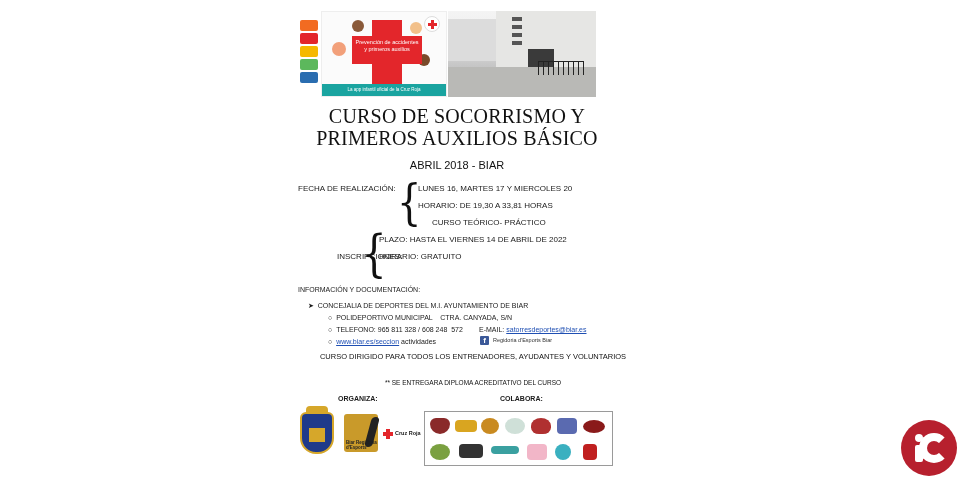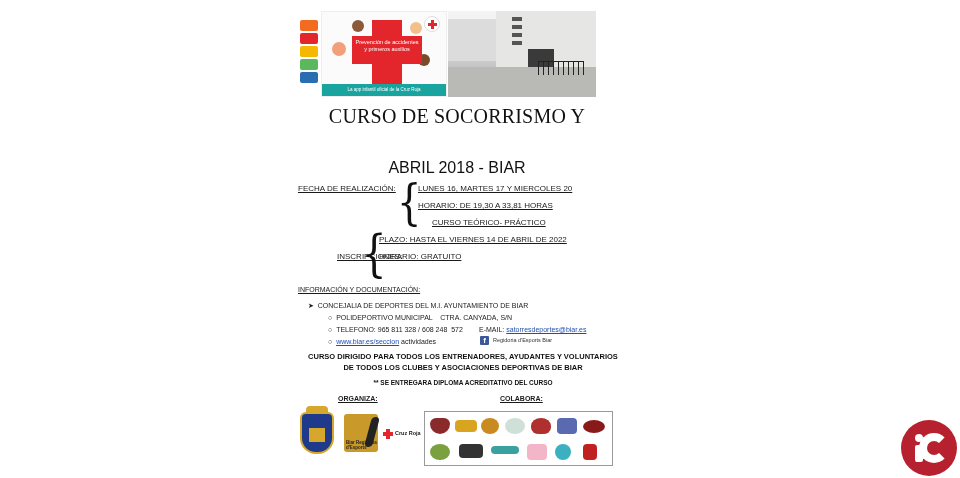--- a/index.html
+++ b/index.html
@@ -25,32 +25,32 @@
   .building .wall { position: absolute; left: 48px; top: 0; width: 100px; height: 58px; background: #e6e6e4; }
   .building .wall2 { position: absolute; left: 0; top: 8px; width: 50px; height: 42px; background: #dcdcdc; }
   .building .win { position: absolute; left: 64px; width: 10px; height: 4px; background: #555; }
   .building .door { position: absolute; left: 80px; top: 38px; width: 26px; height: 18px; background: #3a3a3a; }
   .building .ground { position: absolute; left: 0; top: 56px; width: 100%; height: 30px; background: #b9b9b6; }
   .building .rail { position: absolute; left: 90px; top: 50px; width: 46px; height: 14px; border-top: 1px solid #222; background: repeating-linear-gradient(90deg, #222 0 1px, transparent 1px 5px); }
 
   .title { position: absolute; left: 0; width: 322px; text-align: center; font-family: "Liberation Serif", serif; font-size: 20px; color: #111; letter-spacing: 0.2px; }
   .t1 { top: 97px; }
   .t2 { top: 119px; }
-  .subtitle { position: absolute; left: 0; top: 151px; width: 322px; text-align: center; font-size: 16px; color: #111; }
+  .subtitle { position: absolute; left: 0; top: 151px; width: 322px; text-align: center; font-size: 11px; color: #111; }
 
-  .lbl { position: absolute; font-size: 8px; color: #1a1a1a; white-space: nowrap; text-decoration: underline; }
+  .lbl { position: absolute; font-size: 8px; color: #1a1a1a; white-space: nowrap; }
   .brace { position: absolute; font-family: "DejaVu Serif", serif; color: #111; line-height: 1; }
 
   .bullet { position: absolute; font-size: 7px; color: #1a1a1a; white-space: nowrap; }
   .link { color: #1f4fb3; text-decoration: underline; }
   .fb-icon { display: inline-block; width: 9px; height: 9px; background: #3b5998; color: #fff; font-size: 8px; font-weight: bold; text-align: center; line-height: 10px; border-radius: 1px; vertical-align: -1px; margin-right: 4px; }
   .fb-text { font-size: 5.5px; color: #333; }
 
   .bold { font-weight: bold; }
-  .center-line { position: absolute; left: 6px; width: 322px; text-align: center; font-size: 7.5px; font-weight: bold; color: #111; }
+  .center-line { position: absolute; left: 16px; width: 322px; text-align: center; font-size: 7.5px; font-weight: normal; color: #111; }
 
   .orgs { position: absolute; left: 4px; top: 402px; width: 116px; height: 48px; }
   .shield { position: absolute; left: 0; top: 2px; width: 34px; height: 42px; background: #1f3a8a; border: 2px solid #d6a72a; border-radius: 6px 6px 16px 16px; }
   .shield::before { content: ""; position: absolute; left: 4px; top: -8px; width: 22px; height: 8px; background: #d6a72a; border-radius: 4px 4px 0 0; }
   .shield .castle { position: absolute; left: 7px; top: 14px; width: 16px; height: 14px; background: #d6a72a; }
   .regid { position: absolute; left: 44px; top: 4px; width: 34px; height: 38px; background: #c99a2a; border-radius: 3px; }
   .regid .runner { position: absolute; right: 2px; top: 3px; width: 8px; height: 30px; background: #222; border-radius: 4px; transform: skewX(-15deg); }
   .regid .txt { position: absolute; left: 2px; bottom: 2px; font-size: 4.5px; color: #222; font-weight: bold; line-height: 5px; }
   .cruzroja { position: absolute; left: 83px; top: 19px; }
   .cruzroja .cross { position: absolute; left: 0; top: 0; width: 10px; height: 10px; }
@@ -98,20 +98,21 @@
     <div class="win" style="top:6px"></div>
     <div class="win" style="top:14px"></div>
     <div class="win" style="top:22px"></div>
     <div class="win" style="top:30px"></div>
     <div class="door"></div>
     <div class="ground"></div>
     <div class="rail"></div>
   </div>
 
   <div class="title t1">CURSO DE SOCORRISMO Y</div>
+  <div class="title t2">PRIMEROS AUXILIOS BÁSICO</div>
   <div class="subtitle">ABRIL 2018 - BIAR</div>
 
   <div class="lbl" style="left:2px;top:176px;">FECHA DE REALIZACIÓN:</div>
   <div class="brace" style="left:98px;top:170px;font-size:48px;transform:scaleX(0.8);">{</div>
   <div class="lbl" style="left:122px;top:176px;">LUNES 16, MARTES 17 Y MIERCOLES 20</div>
   <div class="lbl" style="left:122px;top:193px;">HORARIO: DE 19,30 A 33,81 HORAS</div>
   <div class="lbl" style="left:136px;top:210px;">CURSO TEÓRICO- PRÁCTICO</div>
 
   <div class="lbl" style="left:2px;top:244px;margin-left:39px;">INSCRIPCIONES:</div>
   <div class="brace" style="left:62px;top:221px;font-size:50px;transform:scaleX(0.8);">{</div>
@@ -133,21 +134,20 @@
     <span class="link">satorresdeportes@biar.es</span>
   </div>
   <div class="bullet" style="left:32px;top:330px;">
     <span>○&nbsp;&nbsp;</span><span class="link">www.biar.es/seccion</span><span> actividades</span>
   </div>
   <div class="bullet" style="left:184px;top:328px;">
     <span class="fb-icon">f</span><span class="fb-text">Regidoria d'Esports Biar</span>
   </div>
 
   <div class="center-line" style="top:344px;">CURSO DIRIGIDO PARA TODOS LOS ENTRENADORES, AYUDANTES Y VOLUNTARIOS</div>
-  <div class="center-line" style="top:355px;">DE TODOS LOS CLUBES Y ASOCIACIONES DEPORTIVAS DE BIAR</div>
   <div class="center-line" style="top:371px;font-size:6.5px;">** SE ENTREGARA DIPLOMA ACREDITATIVO DEL CURSO</div>
 
   <div class="lbl bold" style="left:42px;top:387px;font-size:7px;">ORGANIZA:</div>
   <div class="lbl bold" style="left:204px;top:387px;font-size:7px;">COLABORA:</div>
 
   <div class="orgs">
     <div class="shield">
         <div class="castle"></div>
       </div>
     <div class="regid">

